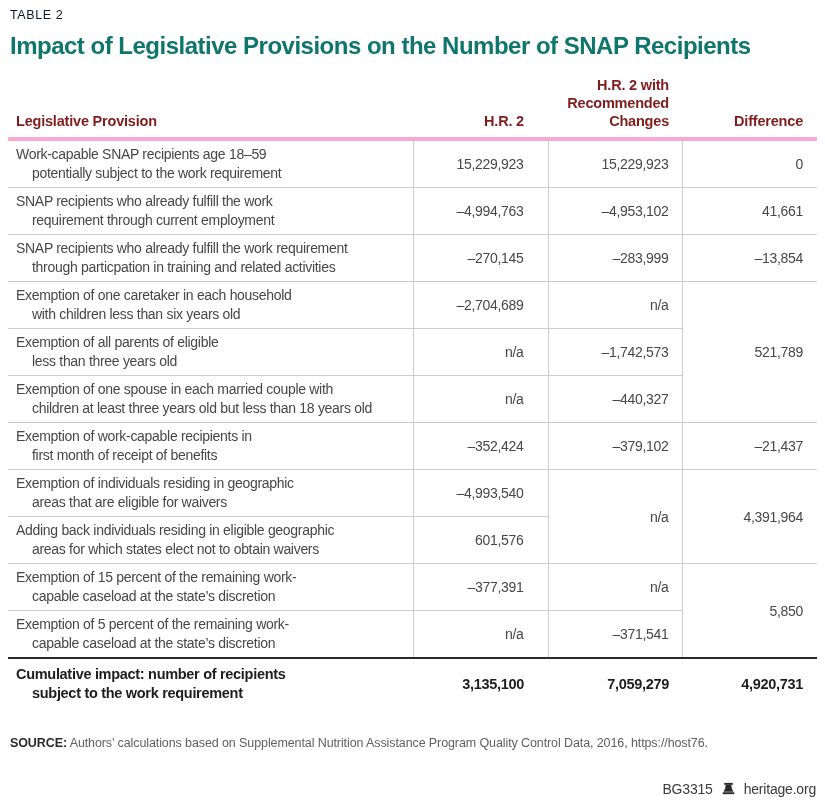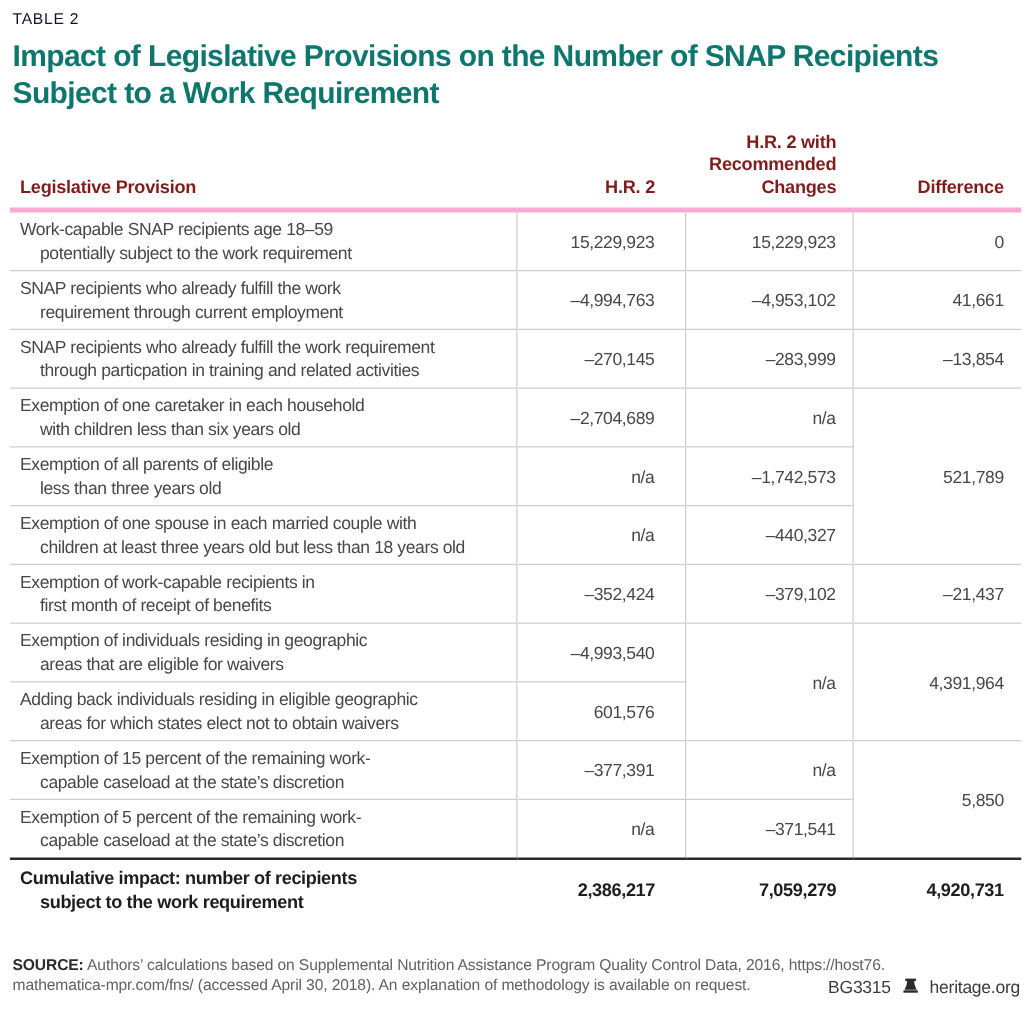--- a/index.html
+++ b/index.html
@@ -62,21 +62,20 @@
   .bell{width:15px;height:14px;display:inline-block;}
   .bell path,.bell rect{fill:#2a2a2c;}
 </style>
 </head>
 <body>
 
 <div class="eyebrow">TABLE 2</div>
 
 <h1 class="title">
   <span>Impact of Legislative Provisions on the Number of SNAP Recipients</span>
-  <span>Subject to a Work Requirement</span>
 </h1>
 
 <table>
   <colgroup>
       <col class="c1">
       <col class="c2">
       <col class="c3">
       <col class="c4">
     </colgroup>
   <thead>
@@ -186,28 +185,28 @@
       <td class="num v n2">n/a</td>
       <td class="num v n3">–371,541</td>
     </tr>
   </tbody>
   <tfoot>
     <tr>
       <td class="prov">
         <span class="l1">Cumulative impact: number of recipients</span>
         <span class="l2">subject to the work requirement</span>
       </td>
-      <td class="num n2">2,386,217</td>
+      <td class="num n2">3,135,100</td>
       <td class="num n3">7,059,279</td>
       <td class="num n4">4,920,731</td>
     </tr>
   </tfoot>
 </table>
 
-<p class="source"><span class="src-label">SOURCE:</span> <span>Authors’ calculations based on Supplemental Nutrition Assistance Program Quality Control Data, 2016, https://host76.</span><br><span>mathematica-mpr.com/fns/ (accessed April 30, 2018). An explanation of methodology is available on request.</span></p>
+<p class="source"><span class="src-label">SOURCE:</span> <span>Authors’ calculations based on Supplemental Nutrition Assistance Program Quality Control Data, 2016, https://host76.</span><br></p>
 
 <div class="brand">
   <span>BG3315</span>
   <svg class="bell" viewBox="0 0 20 19" aria-hidden="true">
     <rect x="4.2" y="1.2" width="11.6" height="2.6"></rect>
     <path d="M6.1,3.8 L13.9,3.8 C13.9,8.2 15.4,10.4 16.6,13.2 L3.4,13.2 C4.6,10.4 6.1,8.2 6.1,3.8 Z"></path>
     <rect x="2.2" y="13.9" width="15.6" height="2.6"></rect>
   </svg>
   <span>heritage.org</span>
 </div>

